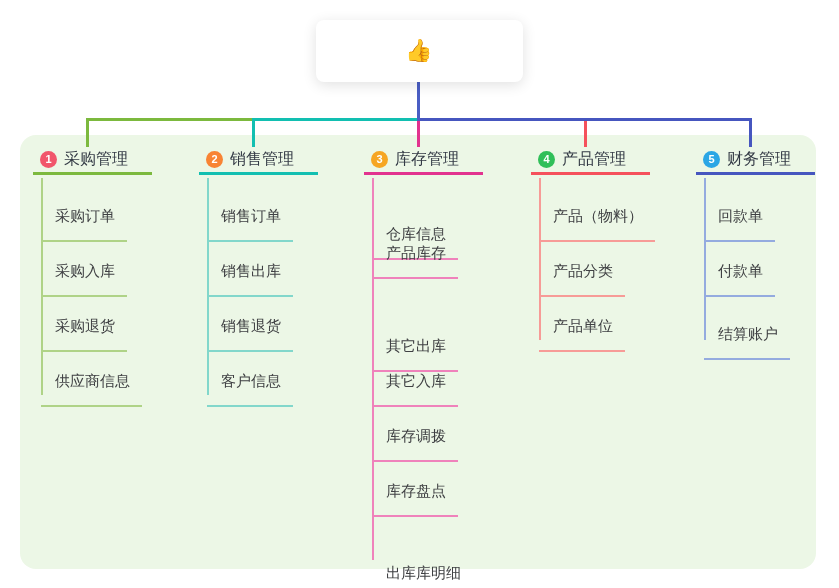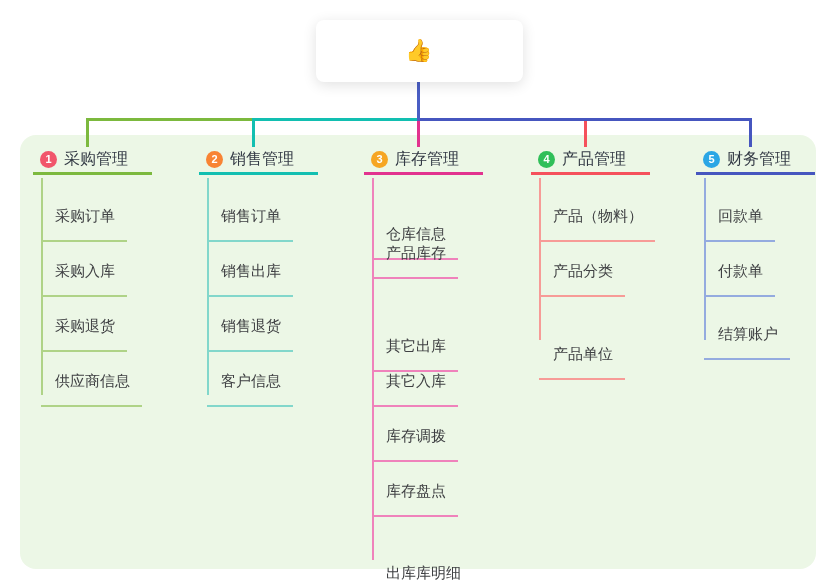--- a/index.html
+++ b/index.html
@@ -92,21 +92,21 @@
     <div class="child-item" style="left: 372px; top: 424px; border-bottom-color: rgb(239, 130, 187);">库存调拨</div>
     <div class="child-item" style="left: 372px; top: 479px; border-bottom-color: rgb(239, 130, 187);">库存盘点</div>
     <div class="child-item" style="left: 372px; top: 534px; border-bottom-color: rgb(239, 130, 187); margin-top: 27px;">出库库明细</div>
     <div class="branch-header" style="left: 531px; top: 147px; border-bottom-color: rgb(245, 81, 92);">
       <span class="badge" style="background: rgb(48, 191, 89);">4</span>
       <span>产品管理</span>
     </div>
     <div class="spine" style="left: 539px; top: 178px; height: 162px; background: rgb(247, 155, 151);"></div>
     <div class="child-item" style="left: 539px; top: 204px; border-bottom-color: rgb(247, 155, 151);">产品（物料）</div>
     <div class="child-item" style="left: 539px; top: 259px; border-bottom-color: rgb(247, 155, 151);">产品分类</div>
-    <div class="child-item" style="left: 539px; top: 314px; border-bottom-color: rgb(247, 155, 151); margin-top: 28px;">产品单位</div>
+    <div class="child-item" style="left: 539px; top: 314px; border-bottom-color: rgb(247, 155, 151);">产品单位</div>
     <div class="branch-header" style="left: 696px; top: 147px; border-bottom-color: rgb(70, 86, 191);">
       <span class="badge" style="background: rgb(43, 166, 229);">5</span>
       <span>财务管理</span>
     </div>
     <div class="spine" style="left: 704px; top: 178px; height: 162px; background: rgb(148, 171, 223);"></div>
     <div class="child-item" style="left: 704px; top: 204px; border-bottom-color: rgb(148, 171, 223);">回款单</div>
     <div class="child-item" style="left: 704px; top: 259px; border-bottom-color: rgb(148, 171, 223);">付款单</div>
     <div class="child-item" style="left: 704px; top: 322px; border-bottom-color: rgb(148, 171, 223);">结算账户</div>
   </div>
 

